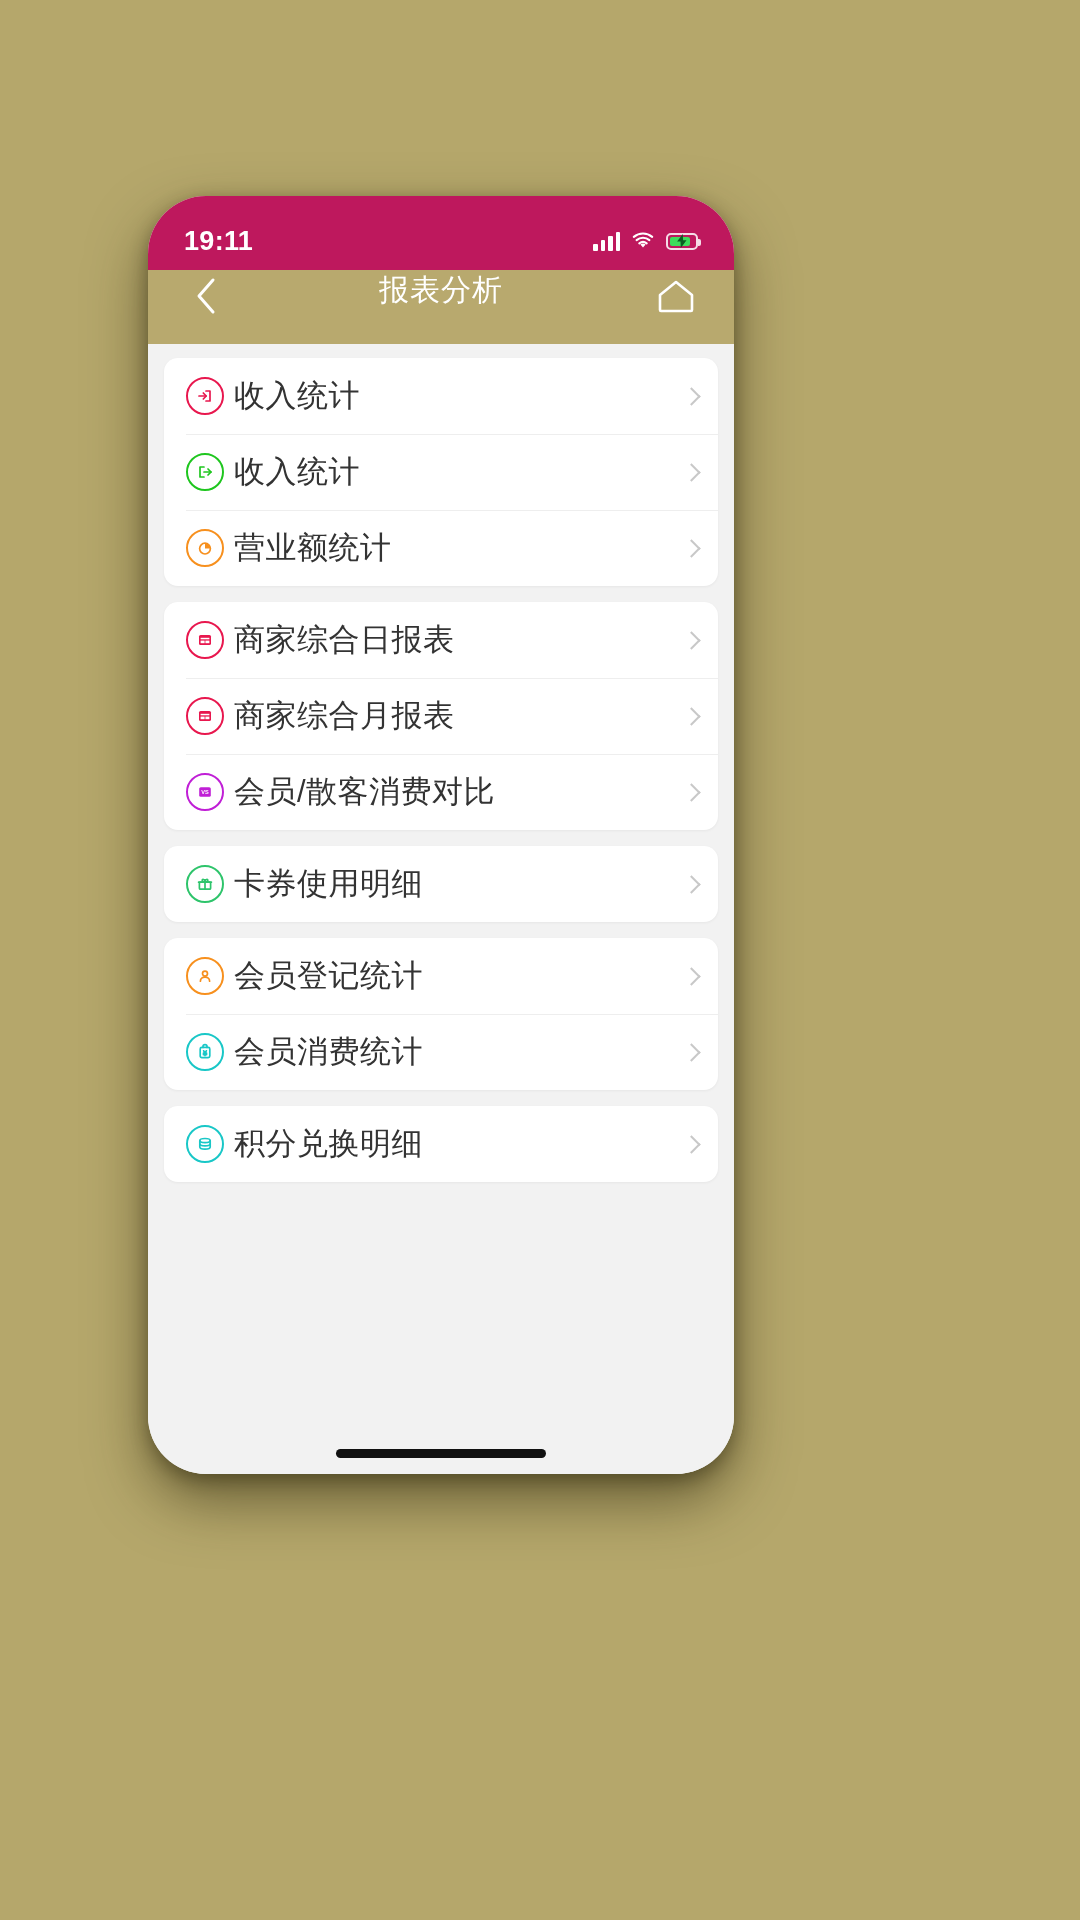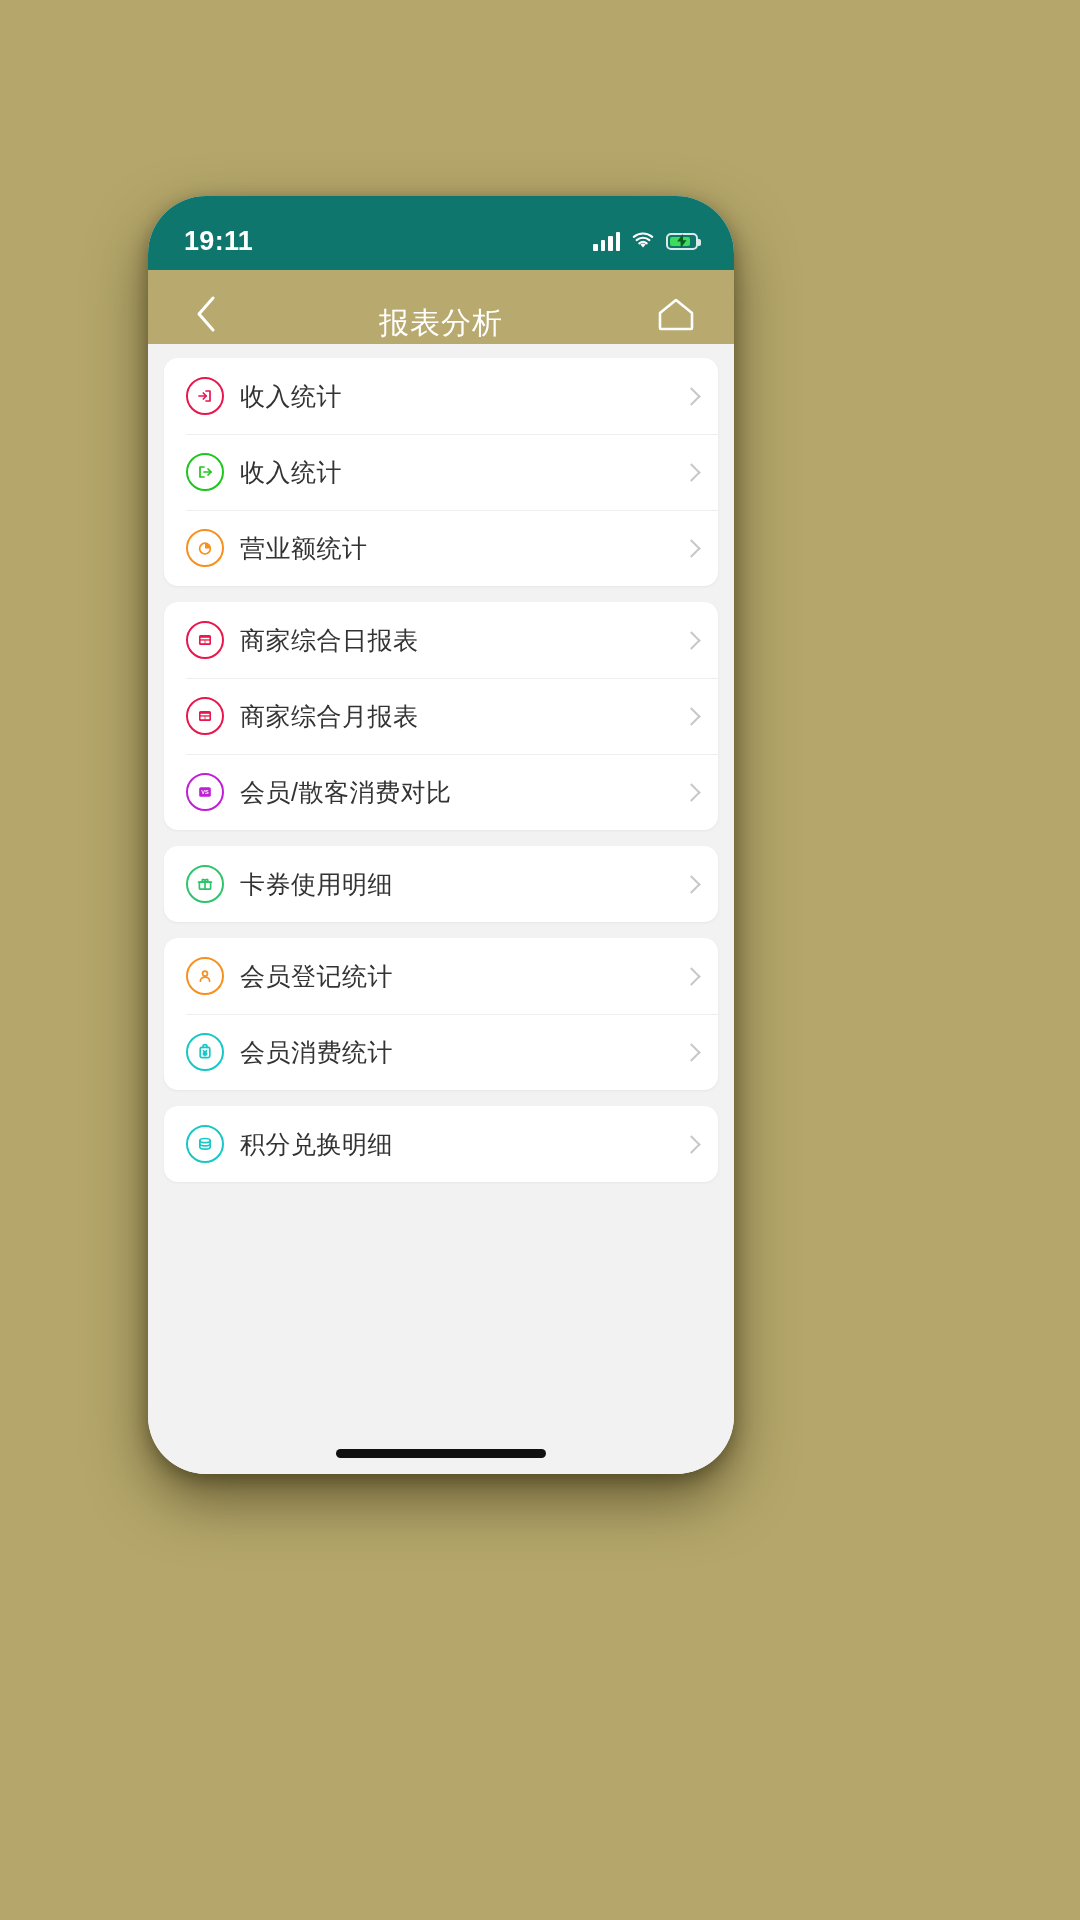--- a/index.html
+++ b/index.html
@@ -51,21 +51,21 @@
     content:""; position:absolute; right:-5px; top:4.5px;
     width:3px; height:7px; background:rgba(255,255,255,.85);
     border-radius:0 2px 2px 0;
   }
   .batt span { display:block; height:100%; width:82%; background:#3ddc5b; border-radius:2px; }
   .bolt { position:absolute; left:50%; top:50%; transform:translate(-50%,-50%); }
   
   #navbar {
     height:74px;
     background:#b8a96e;
-    display:flex; align-items:flex-end;
+    display:flex; align-items:flex-start;
     padding:0 30px;
     flex:none;
     position:relative;
   }
   #back-btn, #home-btn {
     width:56px; height:56px;
     display:flex; align-items:center; justify-content:center;
     cursor:pointer;
   }
   #nav-title {
@@ -101,22 +101,22 @@
     height:1px; background:#eeeeee;
   }
   .ico {
     width:38px; height:38px; flex:none;
     border-radius:50%;
     border:2px solid currentColor;
     display:flex; align-items:center; justify-content:center;
   }
   .ico svg { display:block; }
   .row-label {
-    margin-left:16px;
-    font-size:25px;
+    margin-left:10px;
+    font-size:31px;
     color:#333333;
     letter-spacing:.5px;
     white-space:nowrap;
   }
   .chev {
     margin-left:auto;
     width:13px; height:13px;
     border-top:2.5px solid #c8c8c8;
     border-right:2.5px solid #c8c8c8;
     transform:rotate(45deg);
@@ -130,21 +130,21 @@
     width:210px; height:9px;
     background:#111;
     border-radius:6px;
   }
 </style>
 </head>
 <body style="background: rgb(181, 167, 107);">
 
 <div id="phone">
 
-  <div id="statusbar" style="background: #0f766e; justify-content: space-between;">
+  <div id="statusbar" style="background: #be185d; justify-content: space-between;">
     <div id="clock">19:11</div>
     <div id="status-right">
       <span class="bars">
         <i></i>
           <i></i>
           <i></i>
           <i></i>
       </span>
       <span class="wifi">
         <svg width="24" height="18" viewBox="0 0 24 18">

